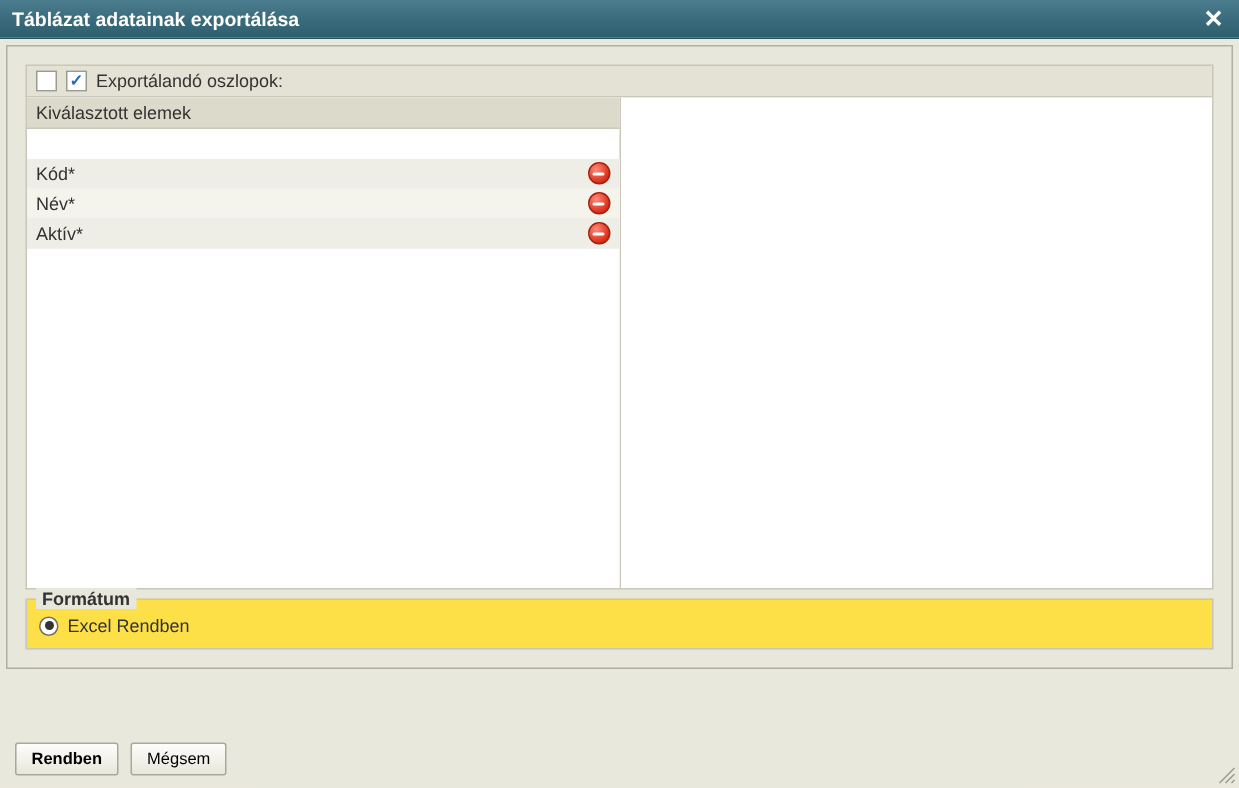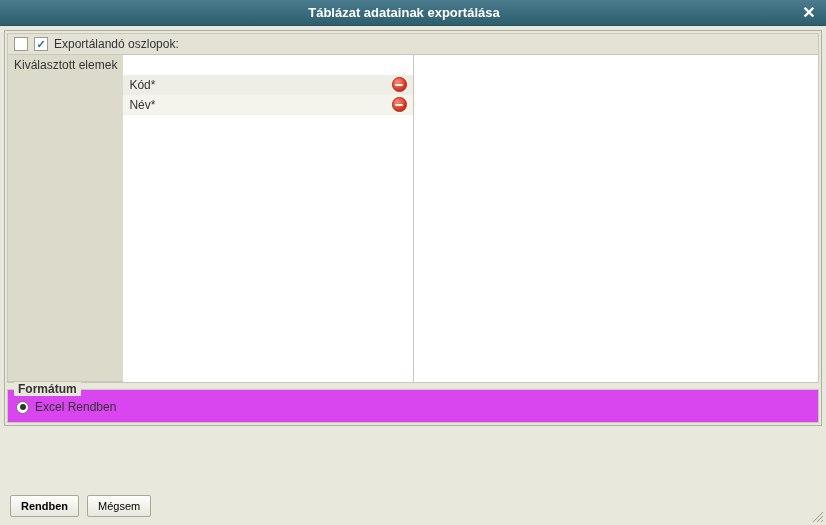--- a/index.html
+++ b/index.html
@@ -18,36 +18,35 @@
   }
   .titlebar {
     height: 26px;
     background: linear-gradient(to bottom, #4b7d8f 0%, #3a6c7d 50%, #2f5f6e 100%);
     color: #fff;
     font-weight: bold;
     display: flex;
     align-items: center;
     padding: 12px 8px;
     border-bottom: 1px solid #265360;
-    text-align: center;
   }
   .titlebar .title { flex: 1; font-size: 13px; }
   .titlebar .close {
     width: 18px; height: 18px;
     display: flex; align-items: center; justify-content: center;
     cursor: pointer;
     color: #fff;
     font-size: 16px;
     font-weight: bold;
   }
   .content {
     border: 1px solid #b0afa3;
     background: #e8e7db;
     margin: 4px;
-    padding: 2px;
+    padding: 12px;
   }
   .toolbar-row {
     display: flex;
     align-items: center;
     background: #e3e2d5;
     border: 1px solid #c8c7ba;
     padding: 3px 6px;
     gap: 6px;
   }
   .checkbox-box {
@@ -67,21 +66,21 @@
   }
   .dual-list {
     display: flex;
     border: 1px solid #c8c7ba;
     border-top: none;
     height: 328px;
   }
   .panel {
     flex: 1;
     display: flex;
-    flex-direction: row;
+    flex-direction: column;
     background: #fff;
   }
   .panel:first-child { border-right: 1px solid #c8c7ba; }
   .panel-header {
     background: #dcdbcb;
     border-bottom: 1px solid #c8c7ba;
     padding: 3px 6px;
     font-size: 12px;
   }
   .panel-body {
@@ -114,21 +113,21 @@
     display: block;
     width: 8px; height: 2px;
     background: #fff;
     border-radius: 1px;
   }
   .fieldset {
     border: 1px solid #c8c7ba;
     margin: 6px 0 0 0;
     padding: 6px 8px 8px 8px;
     position: relative;
-    background: #d946ef;
+    background: #fde047;
   }
   .fieldset .legend {
     position: absolute;
     top: -8px;
     left: 6px;
     background: #e8e7db;
     padding: 0 4px;
     font-weight: bold;
     font-size: 12px;
   }
@@ -199,20 +198,24 @@
         <div class="panel-header">Kiválasztott elemek</div>
         <div class="panel-body" id="selected-body">
             <div class="item-row">
               <span class="label">Kód*</span>
               <span class="remove-btn"></span>
             </div>
             <div class="item-row">
               <span class="label">Név*</span>
               <span class="remove-btn"></span>
             </div>
+            <div class="item-row">
+              <span class="label">Aktív*</span>
+              <span class="remove-btn"></span>
+            </div>
           </div>
       </div>
       <div class="panel">
         <div class="panel-body" id="available-body"></div>
       </div>
     </div>
 
     <div class="fieldset">
       <span class="legend">Formátum</span>
       <div id="format-options">

